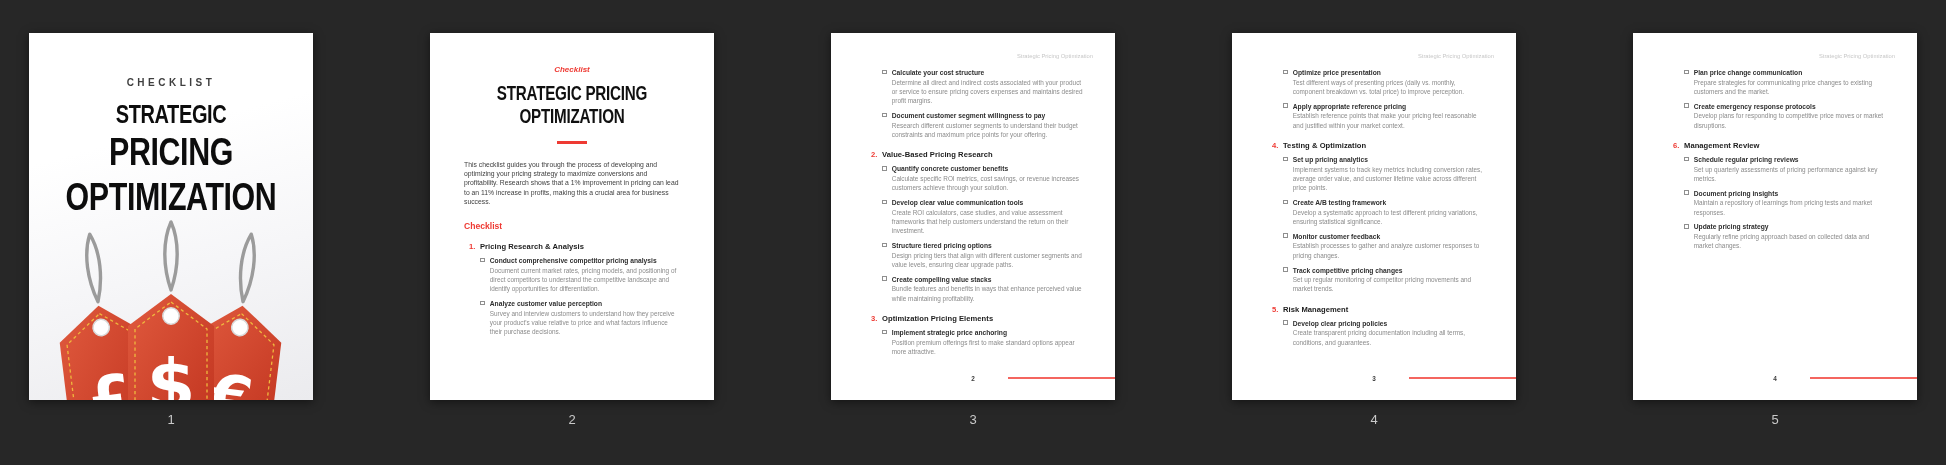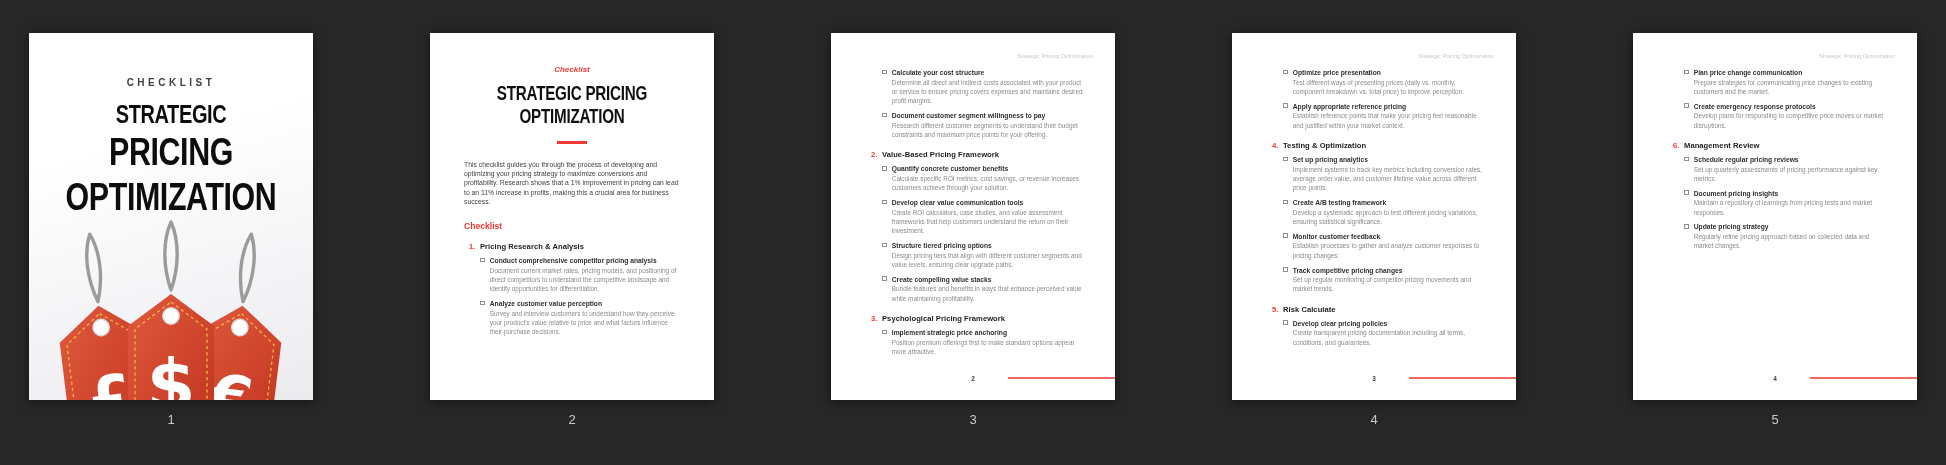--- a/index.html
+++ b/index.html
@@ -175,21 +175,21 @@
           </div>
           <div class="item">
             <span class="cb"></span>
             <div class="ibody">
               <div class="ititle">Document customer segment willingness to pay</div>
               <div class="idesc">Research different customer segments to understand their budget constraints and maximum price points for your offering.</div>
             </div>
           </div>
           <div class="sec-head">
             <span class="sec-num">2.</span>
-            <span class="sec-title">Value-Based Pricing Framework</span>
+            <span class="sec-title">Value-Based Pricing Research</span>
           </div>
           <div class="item">
             <span class="cb"></span>
             <div class="ibody">
               <div class="ititle">Quantify concrete customer benefits</div>
               <div class="idesc">Calculate specific ROI metrics, cost savings, or revenue increases customers achieve through your solution.</div>
             </div>
           </div>
           <div class="item">
             <span class="cb"></span>
@@ -207,21 +207,21 @@
           </div>
           <div class="item">
             <span class="cb"></span>
             <div class="ibody">
               <div class="ititle">Create compelling value stacks</div>
               <div class="idesc">Bundle features and benefits in ways that enhance perceived value while maintaining profitability.</div>
             </div>
           </div>
           <div class="sec-head">
             <span class="sec-num">3.</span>
-            <span class="sec-title">Psychological Pricing Framework</span>
+            <span class="sec-title">Optimization Pricing Elements</span>
           </div>
           <div class="item">
             <span class="cb"></span>
             <div class="ibody">
               <div class="ititle">Implement strategic price anchoring</div>
               <div class="idesc">Position premium offerings first to make standard options appear more attractive.</div>
             </div>
           </div>
         </div>
         <div class="pfoot">
@@ -276,21 +276,21 @@
           </div>
           <div class="item">
             <span class="cb"></span>
             <div class="ibody">
               <div class="ititle">Track competitive pricing changes</div>
               <div class="idesc">Set up regular monitoring of competitor pricing movements and market trends.</div>
             </div>
           </div>
           <div class="sec-head">
             <span class="sec-num">5.</span>
-            <span class="sec-title">Risk Calculate</span>
+            <span class="sec-title">Risk Management</span>
           </div>
           <div class="item">
             <span class="cb"></span>
             <div class="ibody">
               <div class="ititle">Develop clear pricing policies</div>
               <div class="idesc">Create transparent pricing documentation including all terms, conditions, and guarantees.</div>
             </div>
           </div>
         </div>
         <div class="pfoot">

